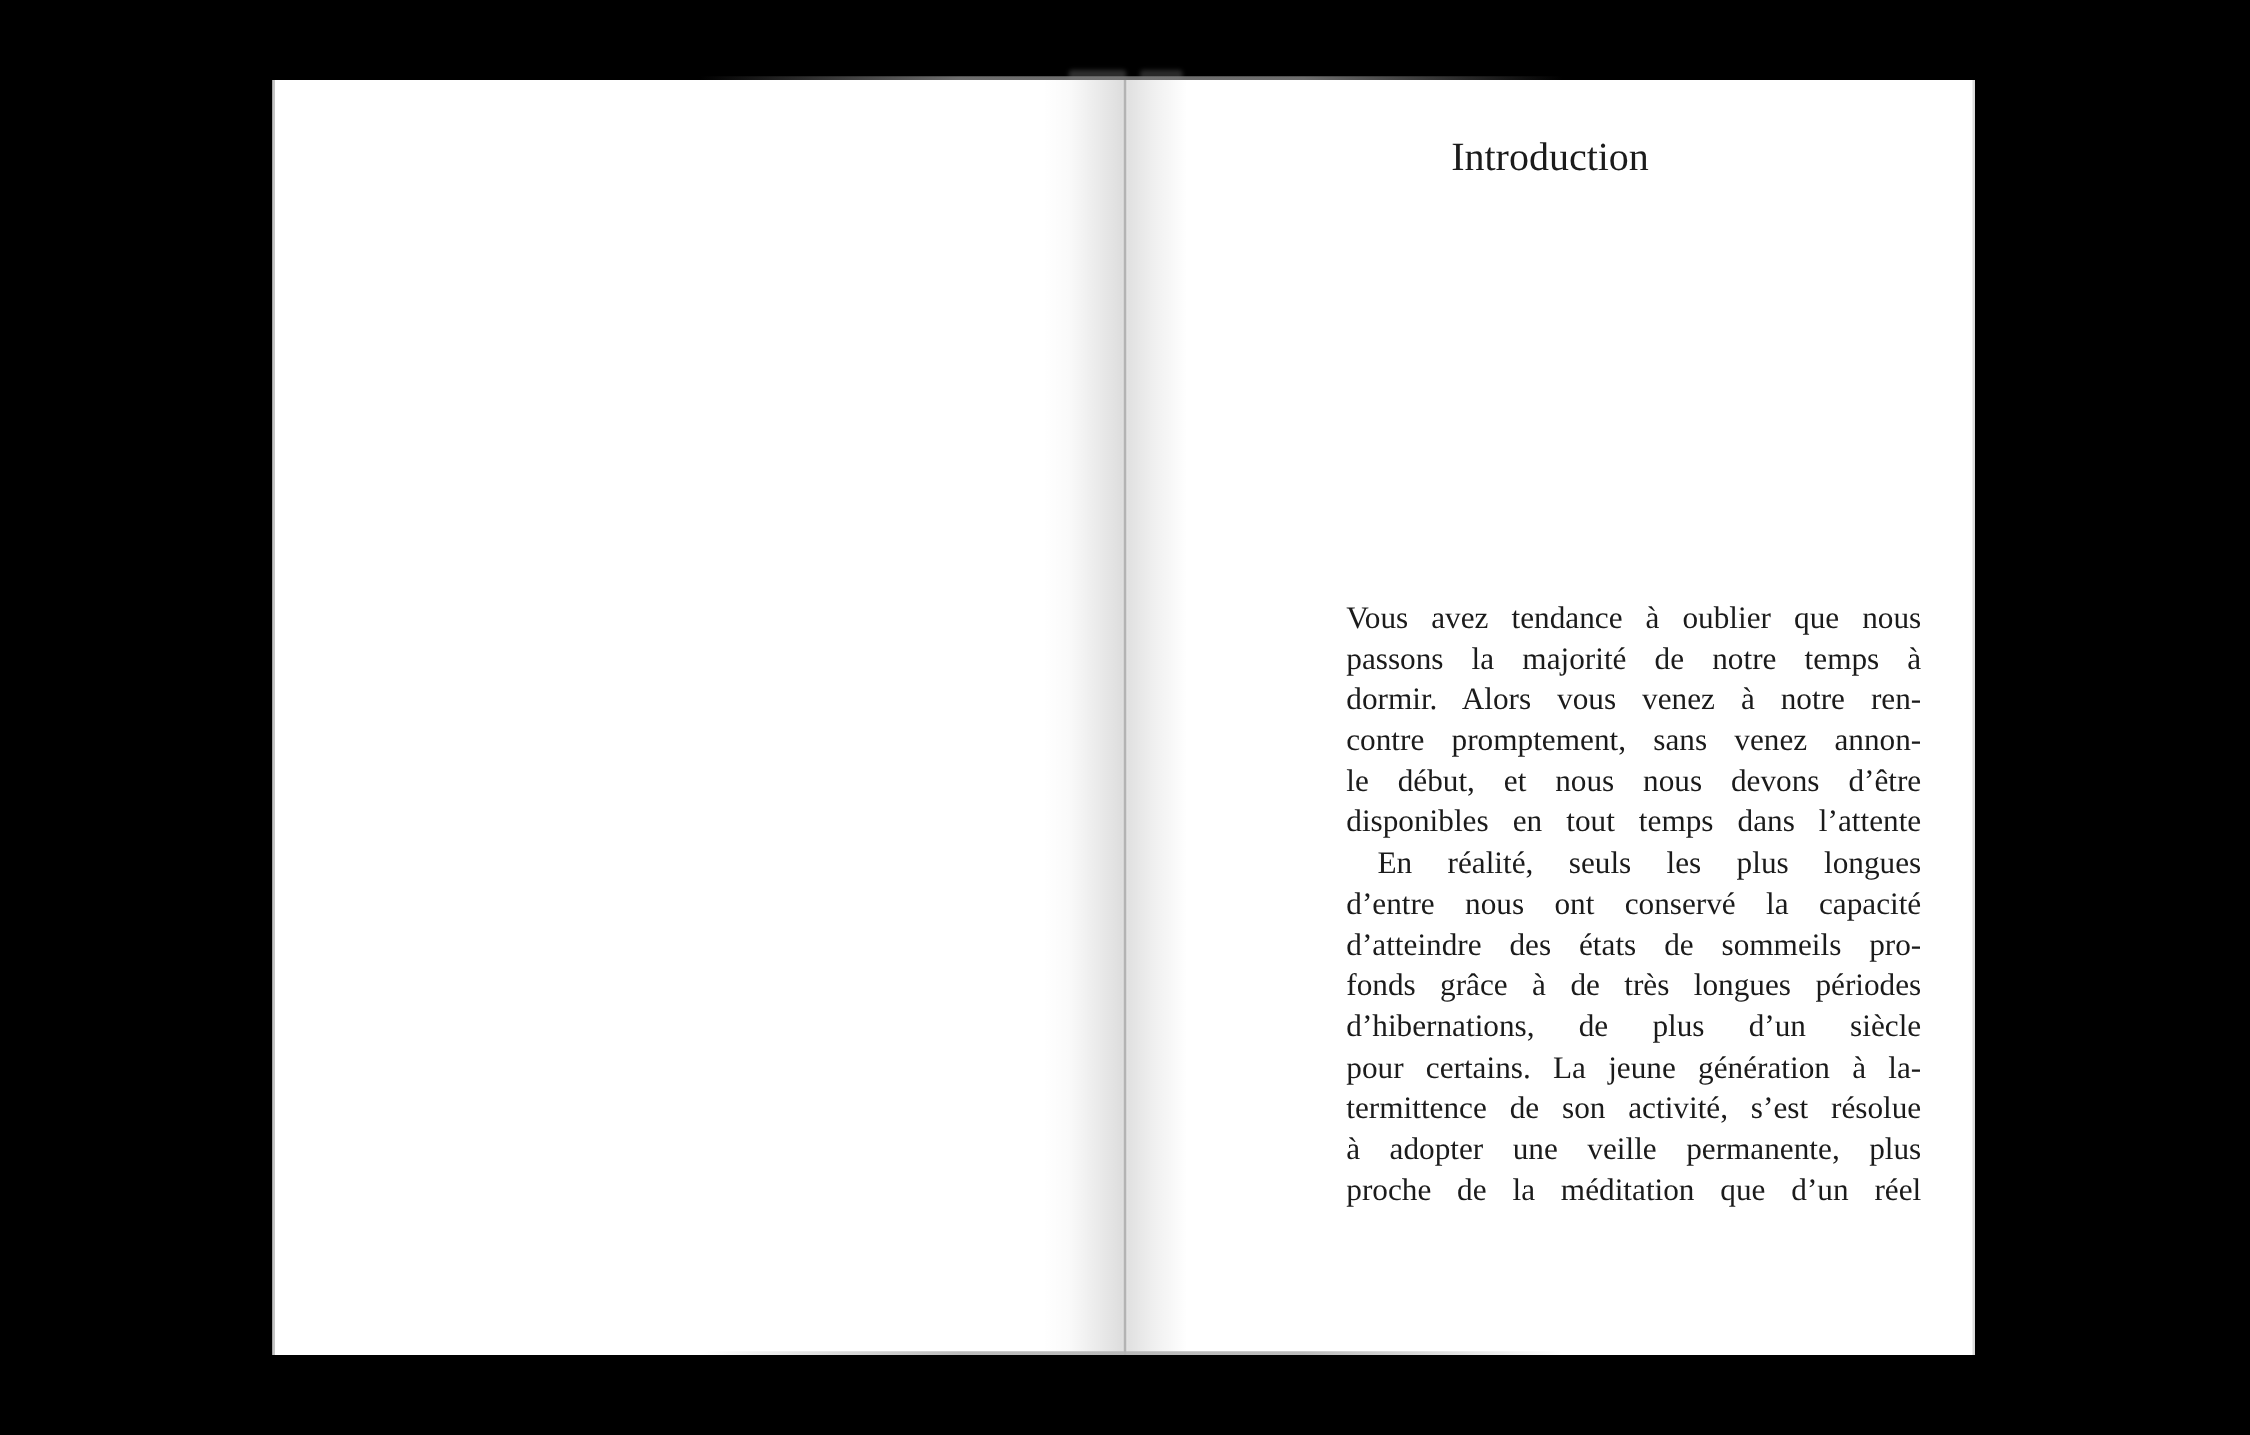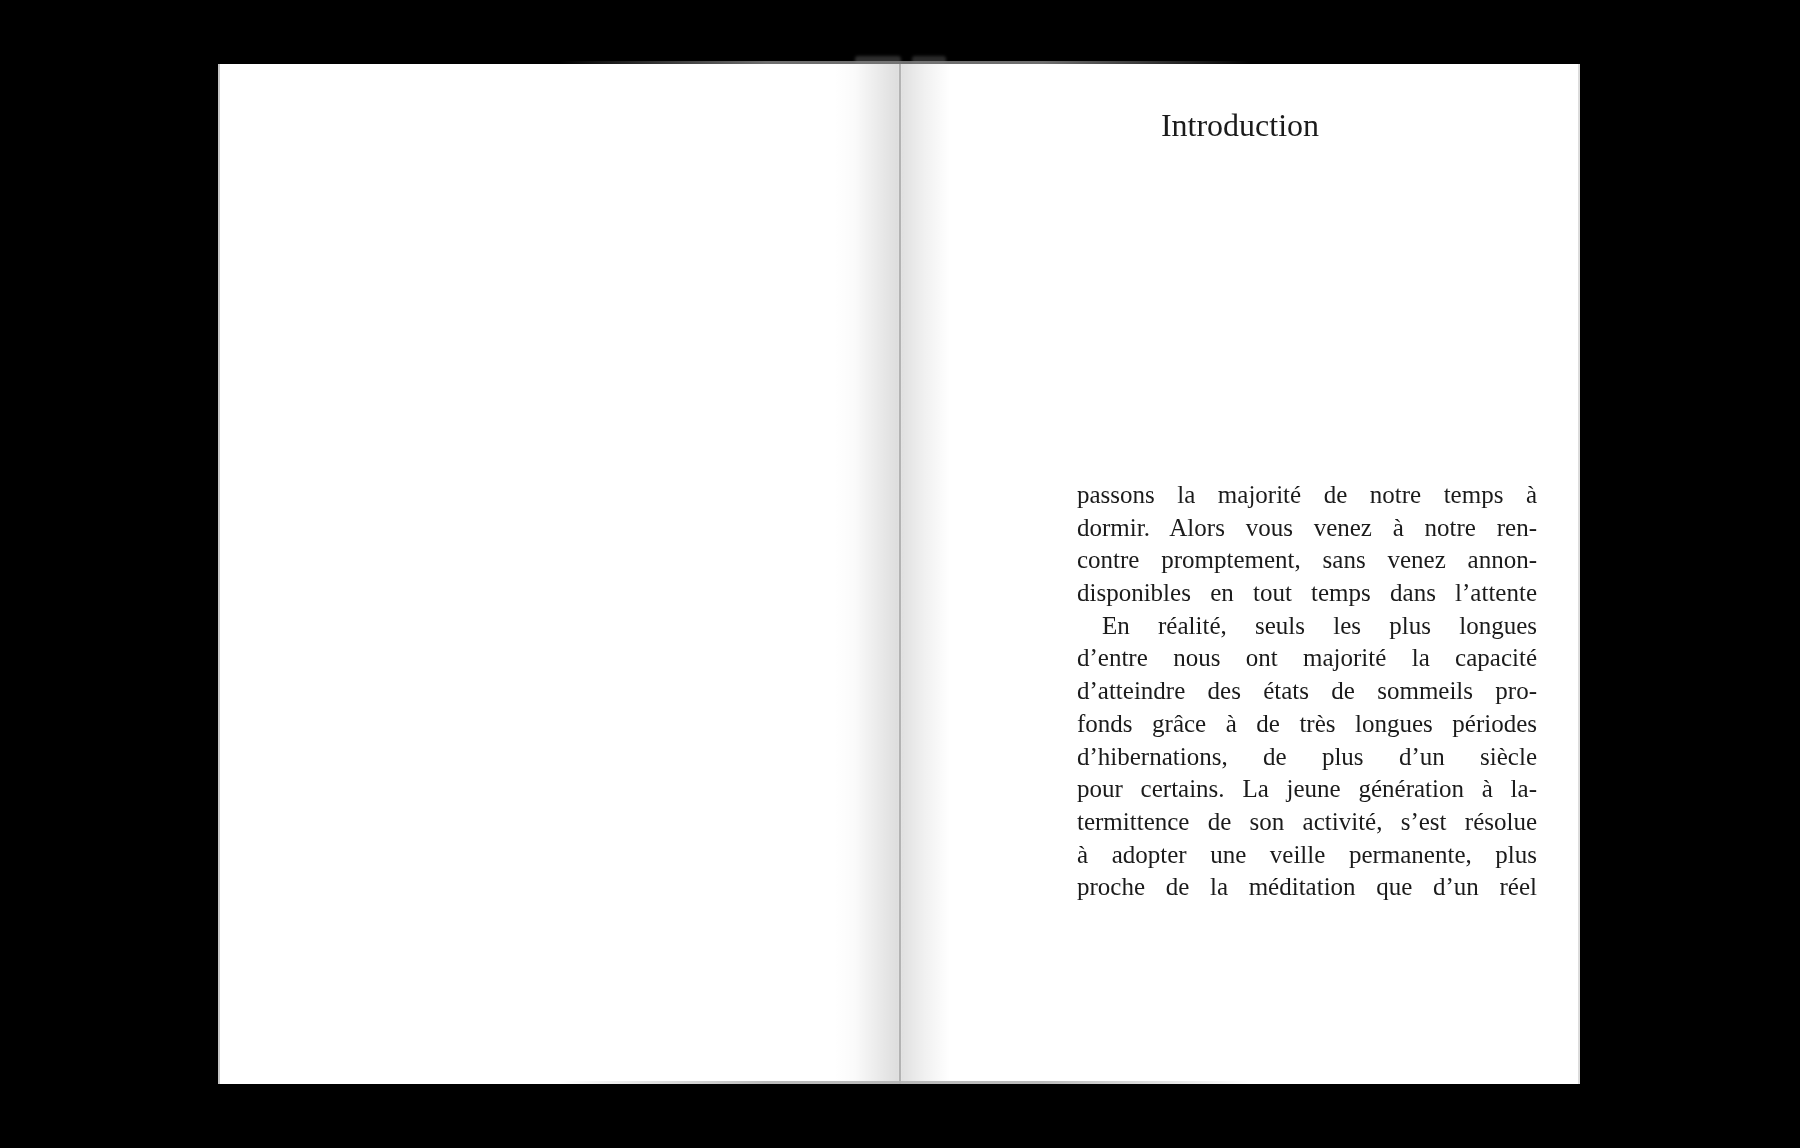--- a/index.html
+++ b/index.html
@@ -67,26 +67,28 @@
   </div>
 
   <div class="page page-left">
     <div class="gutter-shadow-left"></div>
   </div>
 
   <div class="page page-right">
     <div class="gutter-shadow-right"></div>
     <h1 class="title">Introduction</h1>
     <div class="bodytext">
+        <div class="line just">Vous avez tendance à oublier que nous</div>
         <div class="line just">passons la majorité de notre temps à</div>
         <div class="line just">dormir. Alors vous venez à notre ren-</div>
         <div class="line just">contre promptement, sans venez annon-</div>
+        <div class="line just">le début, et nous nous devons d’être</div>
         <div class="line just">disponibles en tout temps dans l’attente</div>
         <div class="line just ind">En réalité, seuls les plus longues</div>
-        <div class="line just">d’entre nous ont majorité la capacité</div>
+        <div class="line just">d’entre nous ont conservé la capacité</div>
         <div class="line just">d’atteindre des états de sommeils pro-</div>
         <div class="line just">fonds grâce à de très longues périodes</div>
         <div class="line just">d’hibernations, de plus d’un siècle</div>
         <div class="line just">pour certains. La jeune génération à la-</div>
         <div class="line just">termittence de son activité, s’est résolue</div>
         <div class="line just">à adopter une veille permanente, plus</div>
         <div class="line just">proche de la méditation que d’un réel</div>
       </div>
   </div>
 

